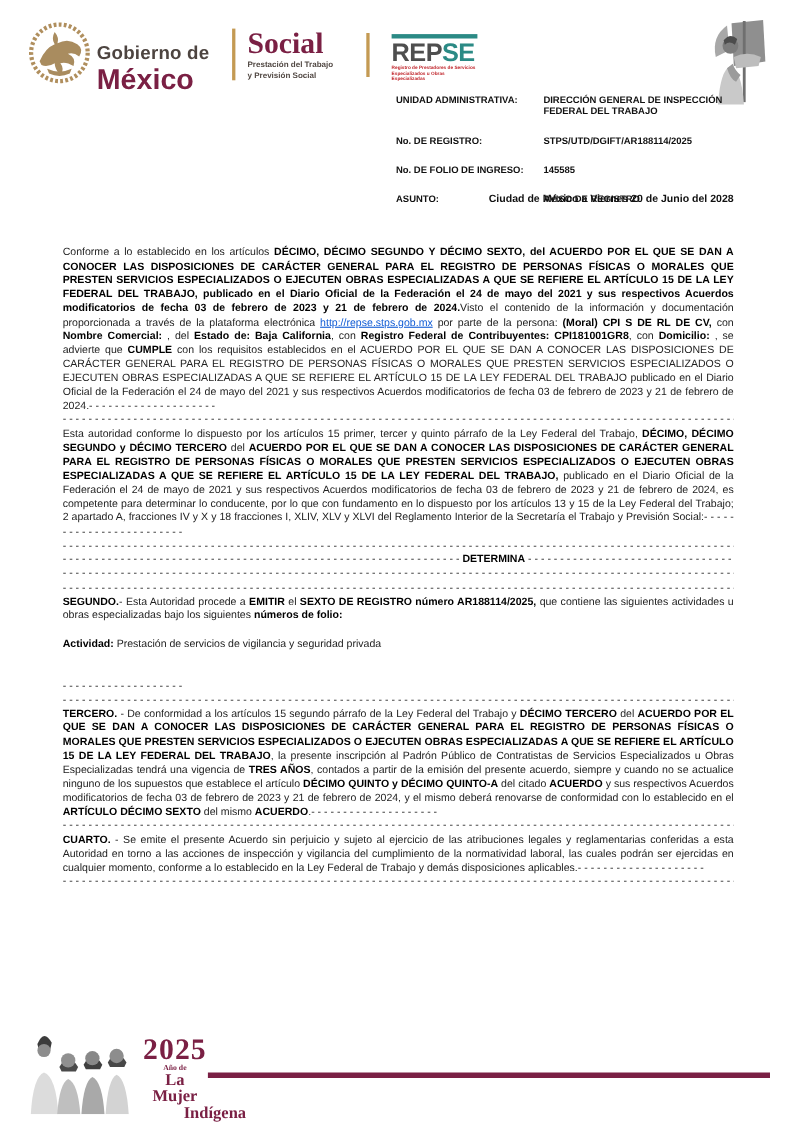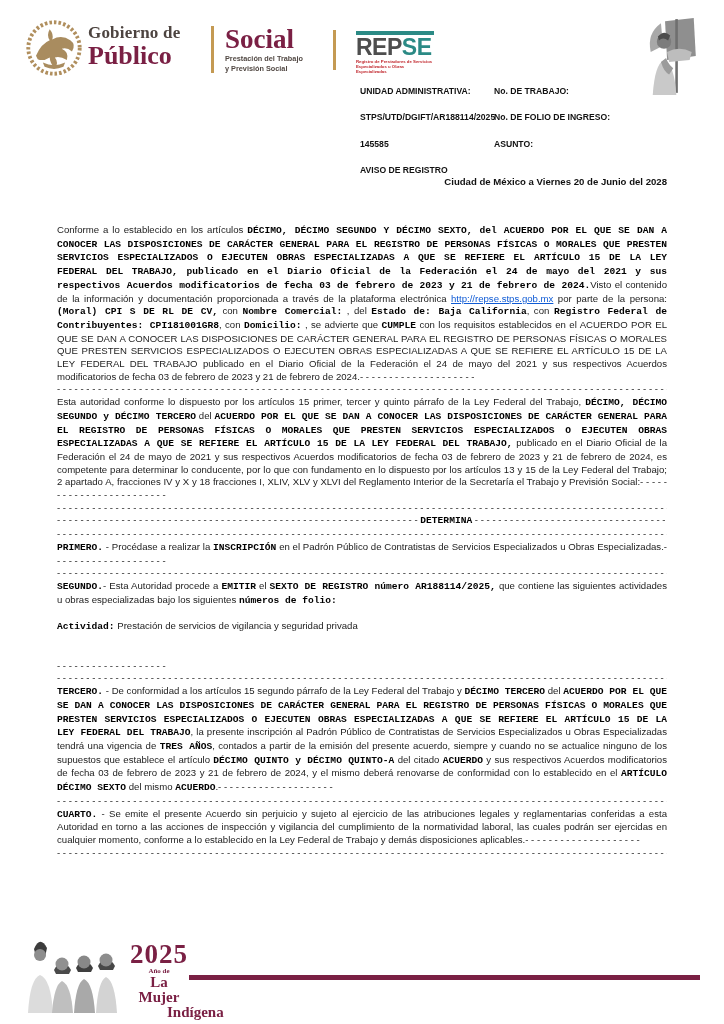--- a/index.html
+++ b/index.html
@@ -6,21 +6,21 @@
   html,body { background:#ffffff; }
   body {
     width:724px; height:1024px; position:relative; overflow:hidden;
     font-family:"Liberation Sans", sans-serif; color:var(--text,#1c1c1c);
   }
   .page { position:absolute; inset:0; background:#fff; }
 
   
   .hdr { position:absolute; left:0; top:0; width:724px; height:200px; }
   .eagle { position:absolute; left:24px; top:17px; }
-  .gob-text { position:absolute; left:88px; top:24px; font-family:Liberation Serif, serif; font-weight:bold; line-height:1; }
+  .gob-text { position:absolute; left:88px; top:40px; font-family:Liberation Sans, sans-serif; font-weight:bold; line-height:1; }
   .gob1 { font-size:17px; color:#4d4440; letter-spacing:.2px; }
   .gob2 { font-size:26px; color:var(--guinda,#7a2044); margin-top:2px; }
   .vbar { position:absolute; width:3px; background:var(--gold,#c49a53); }
   .vbar1 { left:211px; top:26px; height:47px; }
   .vbar2 { left:333px; top:30px; height:40px; }
   .trabajo-block { position:absolute; left:225px; top:26px; }
   .trabajo-main { font-family:"Liberation Serif", serif; font-weight:bold; font-size:27px; line-height:1; color:var(--guinda,#7a2044); }
   .trabajo-sub { font-size:7.3px; font-weight:bold; color:#514843; line-height:9px; margin-top:1px; }
   .repse-block { position:absolute; left:356px; top:31px; width:82px; }
   .repse-bar { width:78px; height:4px; background:var(--teal,#2b8a85); }
@@ -37,21 +37,21 @@
     font-size:8.6px; font-weight:bold; line-height:10.4px; color:#111;gap:16px;
   }
   .dateline {
     position:absolute; left:57px; top:176px; width:610px;
     text-align:right; font-size:9.6px; font-weight:bold; color:#111;
   }
 
   
   .doc-body { position:absolute; left:57px; top:224px; width:610px; font-size:9.6px; line-height:12.7px; color:#222; }
   .doc-body .p { text-align:justify; }
-  .b { font-weight:bold; color:#000;font-family:Liberation Mono, monospace; }
+  .b { font-weight:bold; color:#000; }
   .dash, .dashmix { white-space:nowrap; overflow:hidden; color:#222; }
   .gap { height:12.7px; }
   .gap2 { height:26px; }
   .lnk { color:var(--link_blue,#0f5bd5); text-decoration:underline; cursor:pointer; }
 
   
   .ftr { position:absolute; left:0; top:925px; width:628px; height:99px; }
   .women { position:absolute; left:26px; top:8px; }
   .f-text { position:absolute; left:128px; top:16px; width:62px; text-align:center; color:var(--guinda,#7a2044); font-family:"Liberation Serif", serif; font-weight:bold; }
   .f-year { font-size:27px; line-height:26px; letter-spacing:1px; }
@@ -66,21 +66,21 @@
 <div class="page">
 
   <div class="hdr">
     <svg class="eagle" width="60" height="62" viewBox="0 0 70 70">
       <circle cx="35" cy="35" r="30" fill="none" stroke="#b08f5e" stroke-width="4.5" stroke-dasharray="3 2.4"></circle>
       <path d="M14 44 Q20 30 30 26 Q26 20 30 13 Q35 19 33 25 Q44 19 54 26 Q61 31 56 39 Q50 34 44 36 Q53 40 50 49 Q42 44 36 46 Q41 52 36 59 Q30 52 30 46 Q22 51 16 48 Z" fill="#a98c5f"></path>
       <path d="M22 52 Q35 58 48 52 L46 57 Q35 62 24 57 Z" fill="#a98c5f"></path>
     </svg>
     <div class="gob-text">
       <div class="gob1">Gobierno de</div>
-      <div class="gob2">Público</div>
+      <div class="gob2">México</div>
     </div>
     <div class="vbar vbar1"></div>
     <div class="trabajo-block">
       <div class="trabajo-main">Social</div>
       <div class="trabajo-sub">Prestación del Trabajo</div>
       <div class="trabajo-sub">y Previsión Social</div>
     </div>
     <div class="vbar vbar2"></div>
     <div class="repse-block">
       <div class="repse-bar"></div>
@@ -94,38 +94,38 @@
       <path d="M40 36 Q52 30 64 36 L62 44 L42 46 Z" fill="#bdbdbd"></path>
       <circle cx="37" cy="26" r="7" fill="#7c7c7c"></circle>
       <path d="M31 21 q6 -7 12 -1 l-2 5 q-5 -4 -9 0 Z" fill="#4c4c4c"></path>
       <path d="M26 78 Q28 48 37 44 Q47 48 49 78 Z" fill="#c9c9c9"></path>
       <path d="M34 46 q3 10 8 12 l4 -6 q-5 -4 -7 -10 Z" fill="#9b9b9b"></path>
     </svg>
   </div>
 
   <div class="admin">
     <div>UNIDAD ADMINISTRATIVA:</div>
-    <div>No. DE TRABAJO:</div>
+    <div>DIRECCIÓN GENERAL DE INSPECCIÓN FEDERAL DEL TRABAJO</div>
+    <div>No. DE REGISTRO:</div>
     <div>STPS/UTD/DGIFT/AR188114/2025</div>
     <div>No. DE FOLIO DE INGRESO:</div>
     <div>145585</div>
     <div>ASUNTO:</div>
     <div>AVISO DE REGISTRO</div>
   </div>
 
   <div class="dateline">Ciudad de México a Viernes 20 de Junio del 2028</div>
 
   <div class="doc-body">
       <div class="p"><span>Conforme a lo establecido en los artículos </span><span class="b">DÉCIMO, DÉCIMO SEGUNDO Y DÉCIMO SEXTO, del ACUERDO POR EL QUE SE DAN A CONOCER LAS DISPOSICIONES DE CARÁCTER GENERAL PARA EL REGISTRO DE PERSONAS FÍSICAS O MORALES QUE PRESTEN SERVICIOS ESPECIALIZADOS O EJECUTEN OBRAS ESPECIALIZADAS A QUE SE REFIERE EL ARTÍCULO 15 DE LA LEY FEDERAL DEL TRABAJO, publicado en el Diario Oficial de la Federación el 24 de mayo del 2021 y sus respectivos Acuerdos modificatorios de fecha 03 de febrero de 2023 y 21 de febrero de 2024.</span><span>Visto el contenido de la información y documentación proporcionada a través de la plataforma electrónica </span><a class="lnk" href="#">http://repse.stps.gob.mx</a><span> por parte de la persona: </span><span class="b">(Moral) CPI S DE RL DE CV,</span><span> con </span><span class="b">Nombre Comercial:</span><span> , del </span><span class="b">Estado de: Baja California</span><span>, con </span><span class="b">Registro Federal de Contribuyentes: CPI181001GR8</span><span>, con </span><span class="b">Domicilio:</span><span> , se advierte que </span><span class="b">CUMPLE</span><span> con los requisitos establecidos en el ACUERDO POR EL QUE SE DAN A CONOCER LAS DISPOSICIONES DE CARÁCTER GENERAL PARA EL REGISTRO DE PERSONAS FÍSICAS O MORALES QUE PRESTEN SERVICIOS ESPECIALIZADOS O EJECUTEN OBRAS ESPECIALIZADAS A QUE SE REFIERE EL ARTÍCULO 15 DE LA LEY FEDERAL DEL TRABAJO publicado en el Diario Oficial de la Federación el 24 de mayo del 2021 y sus respectivos Acuerdos modificatorios de fecha 03 de febrero de 2023 y 21 de febrero de 2024.- - - - - - - - - - - - - - - - - - - -</span></div>
       <div class="dash">- - - - - - - - - - - - - - - - - - - - - - - - - - - - - - - - - - - - - - - - - - - - - - - - - - - - - - - - - - - - - - - - - - - - - - - - - - - - - - - - - - - - - - - - - - - - - - - - - - - - - - - - - - - - - - - - - - - - - - - - - - - - - - - - - - - - - - - - </div>
       <div class="p"><span>Esta autoridad conforme lo dispuesto por los artículos 15 primer, tercer y quinto párrafo de la Ley Federal del Trabajo, </span><span class="b">DÉCIMO, DÉCIMO SEGUNDO y DÉCIMO TERCERO</span><span> del </span><span class="b">ACUERDO POR EL QUE SE DAN A CONOCER LAS DISPOSICIONES DE CARÁCTER GENERAL PARA EL REGISTRO DE PERSONAS FÍSICAS O MORALES QUE PRESTEN SERVICIOS ESPECIALIZADOS O EJECUTEN OBRAS ESPECIALIZADAS A QUE SE REFIERE EL ARTÍCULO 15 DE LA LEY FEDERAL DEL TRABAJO,</span><span> publicado en el Diario Oficial de la Federación el 24 de mayo de 2021 y sus respectivos Acuerdos modificatorios de fecha 03 de febrero de 2023 y 21 de febrero de 2024, es competente para determinar lo conducente, por lo que con fundamento en lo dispuesto por los artículos 13 y 15 de la Ley Federal del Trabajo; 2 apartado A, fracciones IV y X y 18 fracciones I, XLIV, XLV y XLVI del Reglamento Interior de la Secretaría el Trabajo y Previsión Social:- - - - - - - - - - - - - - - - - - - - - - - -</span></div>
       <div class="dash">- - - - - - - - - - - - - - - - - - - - - - - - - - - - - - - - - - - - - - - - - - - - - - - - - - - - - - - - - - - - - - - - - - - - - - - - - - - - - - - - - - - - - - - - - - - - - - - - - - - - - - - - - - - - - - - - - - - - - - - - - - - - - - - - - - - - - - - - </div>
       <div class="dashmix"><span>- - - - - - - - - - - - - - - - - - - - - - - - - - - - - - - - - - - - - - - - - - - - - - - - - - - - - - - - - - - - - - </span><span class="b">DETERMINA</span><span> - - - - - - - - - - - - - - - - - - - - - - - - - - - - - - - - - - - - - - - - - - - - - - - - - - - - - - - - - - - - - - - - - - - - - - - - - - - - - - - -</span></div>
       <div class="dash">- - - - - - - - - - - - - - - - - - - - - - - - - - - - - - - - - - - - - - - - - - - - - - - - - - - - - - - - - - - - - - - - - - - - - - - - - - - - - - - - - - - - - - - - - - - - - - - - - - - - - - - - - - - - - - - - - - - - - - - - - - - - - - - - - - - - - - - - </div>
-      <div class="p"><span class="b">PRIMERO.</span><span> - Procédase a realizar la </span><span class="b">INSCRIPCIÓN</span><span> en el Padrón Público de Contratistas de Servicios Especializados u Obras Especializadas.- - - - - - - - - - - - - - - - - - - -</span></div>
       <div class="dash">- - - - - - - - - - - - - - - - - - - - - - - - - - - - - - - - - - - - - - - - - - - - - - - - - - - - - - - - - - - - - - - - - - - - - - - - - - - - - - - - - - - - - - - - - - - - - - - - - - - - - - - - - - - - - - - - - - - - - - - - - - - - - - - - - - - - - - - - </div>
       <div class="p"><span class="b">SEGUNDO.</span><span>- Esta Autoridad procede a </span><span class="b">EMITIR</span><span> el </span><span class="b">SEXTO DE REGISTRO número AR188114/2025,</span><span> que contiene las siguientes actividades u obras especializadas bajo los siguientes </span><span class="b">números de folio:</span></div>
       <div class="gap"></div>
       <div class="p"><span class="b">Actividad:</span><span> Prestación de servicios de vigilancia y seguridad privada</span></div>
       <div class="gap2"></div>
       <div class="p"><span>- - - - - - - - - - - - - - - - - - - </span></div>
       <div class="dash">- - - - - - - - - - - - - - - - - - - - - - - - - - - - - - - - - - - - - - - - - - - - - - - - - - - - - - - - - - - - - - - - - - - - - - - - - - - - - - - - - - - - - - - - - - - - - - - - - - - - - - - - - - - - - - - - - - - - - - - - - - - - - - - - - - - - - - - - </div>
       <div class="p"><span class="b">TERCERO.</span><span> - De conformidad a los artículos 15 segundo párrafo de la Ley Federal del Trabajo y </span><span class="b">DÉCIMO TERCERO</span><span> del </span><span class="b">ACUERDO POR EL QUE SE DAN A CONOCER LAS DISPOSICIONES DE CARÁCTER GENERAL PARA EL REGISTRO DE PERSONAS FÍSICAS O MORALES QUE PRESTEN SERVICIOS ESPECIALIZADOS O EJECUTEN OBRAS ESPECIALIZADAS A QUE SE REFIERE EL ARTÍCULO 15 DE LA LEY FEDERAL DEL TRABAJO</span><span>, la presente inscripción al Padrón Público de Contratistas de Servicios Especializados u Obras Especializadas tendrá una vigencia de </span><span class="b">TRES AÑOS</span><span>, contados a partir de la emisión del presente acuerdo, siempre y cuando no se actualice ninguno de los supuestos que establece el artículo </span><span class="b">DÉCIMO QUINTO y DÉCIMO QUINTO-A</span><span> del citado </span><span class="b">ACUERDO</span><span> y sus respectivos Acuerdos modificatorios de fecha 03 de febrero de 2023 y 21 de febrero de 2024, y el mismo deberá renovarse de conformidad con lo establecido en el </span><span class="b">ARTÍCULO DÉCIMO SEXTO</span><span> del mismo </span><span class="b">ACUERDO</span><span>.- - - - - - - - - - - - - - - - - - - -</span></div>
       <div class="dash">- - - - - - - - - - - - - - - - - - - - - - - - - - - - - - - - - - - - - - - - - - - - - - - - - - - - - - - - - - - - - - - - - - - - - - - - - - - - - - - - - - - - - - - - - - - - - - - - - - - - - - - - - - - - - - - - - - - - - - - - - - - - - - - - - - - - - - - - </div>
       <div class="p"><span class="b">CUARTO.</span><span> - Se emite el presente Acuerdo sin perjuicio y sujeto al ejercicio de las atribuciones legales y reglamentarias conferidas a esta Autoridad en torno a las acciones de inspección y vigilancia del cumplimiento de la normatividad laboral, las cuales podrán ser ejercidas en cualquier momento, conforme a lo establecido en la Ley Federal de Trabajo y demás disposiciones aplicables.- - - - - - - - - - - - - - - - - - - -</span></div>

